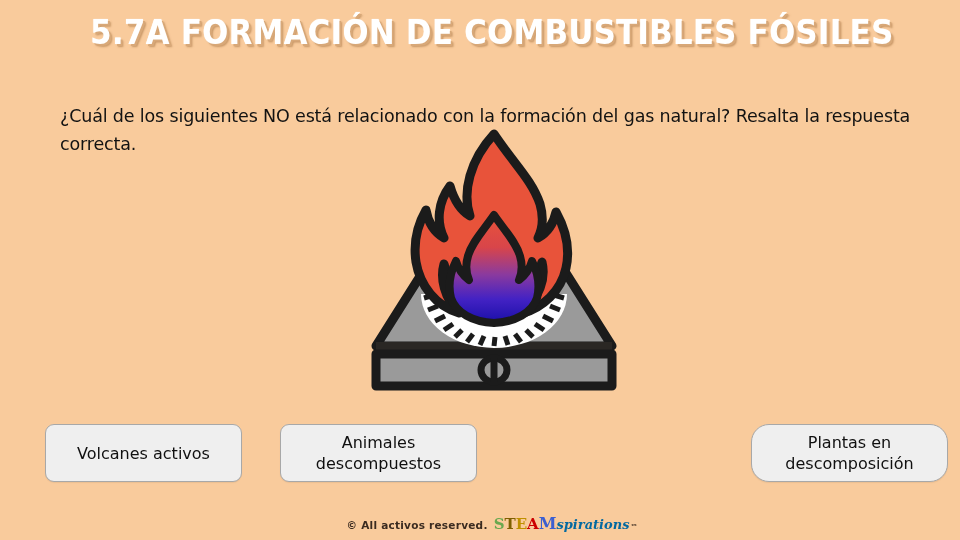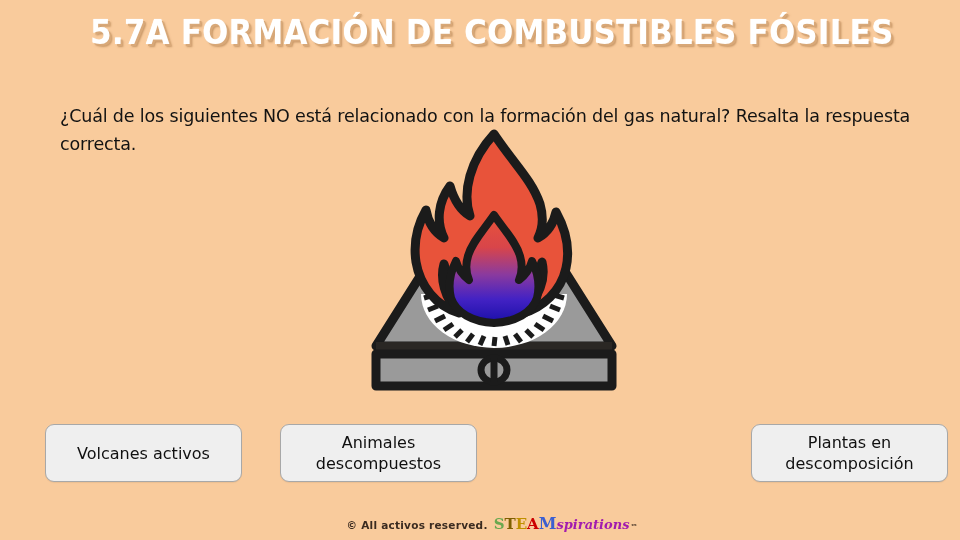--- a/index.html
+++ b/index.html
@@ -97,21 +97,21 @@
     font-size: 16px;
     line-height: 21px;
     color: #101010;
     padding: 0 8px;
     box-shadow: 0 1px 1px rgba(120,90,60,0.10);
   }
   .answer-btn span { display: block; }
   #btn0 { left: 33px;  width: 197px; }
   #btn1 { left: 268px; width: 197px; }
   #btn2 { left: 503px; width: 197px; }
-  #btn3 { left: 739px; width: 197px; }
+  #btn3 { left: 739px; width: 197px; border-radius: 18px; }
 
   
   #footer {
     position: absolute;
     left: 0;
     top: 514px;
     width: 960px;
     height: 22px;
     display: flex;
     align-items: center;
@@ -134,21 +134,21 @@
     font-weight: bold;
     line-height: 14px;
     white-space: nowrap;
   }
   #brand-logo .l-s  { color: #6aa84f; font-size: 15px; }
   #brand-logo .l-t  { color: #7f6000; font-size: 15px; }
   #brand-logo .l-e  { color: #bf9000; font-size: 15px; }
   #brand-logo .l-a  { color: #cc0000; font-size: 15px; }
   #brand-logo .l-m  { color: #3c5fd0; font-size: 16px; }
   #brand-logo .l-rest {
-    color: #a21caf;
+    color: #0369a1;
     font-style: italic;
     font-size: 13px;
     font-family: "DejaVu Serif", serif;
   }
   #brand-logo .l-tm {
     color: #3b2b20;
     font-size: 7px;
     font-style: normal;
     vertical-align: super;
     margin-left: 1px;

